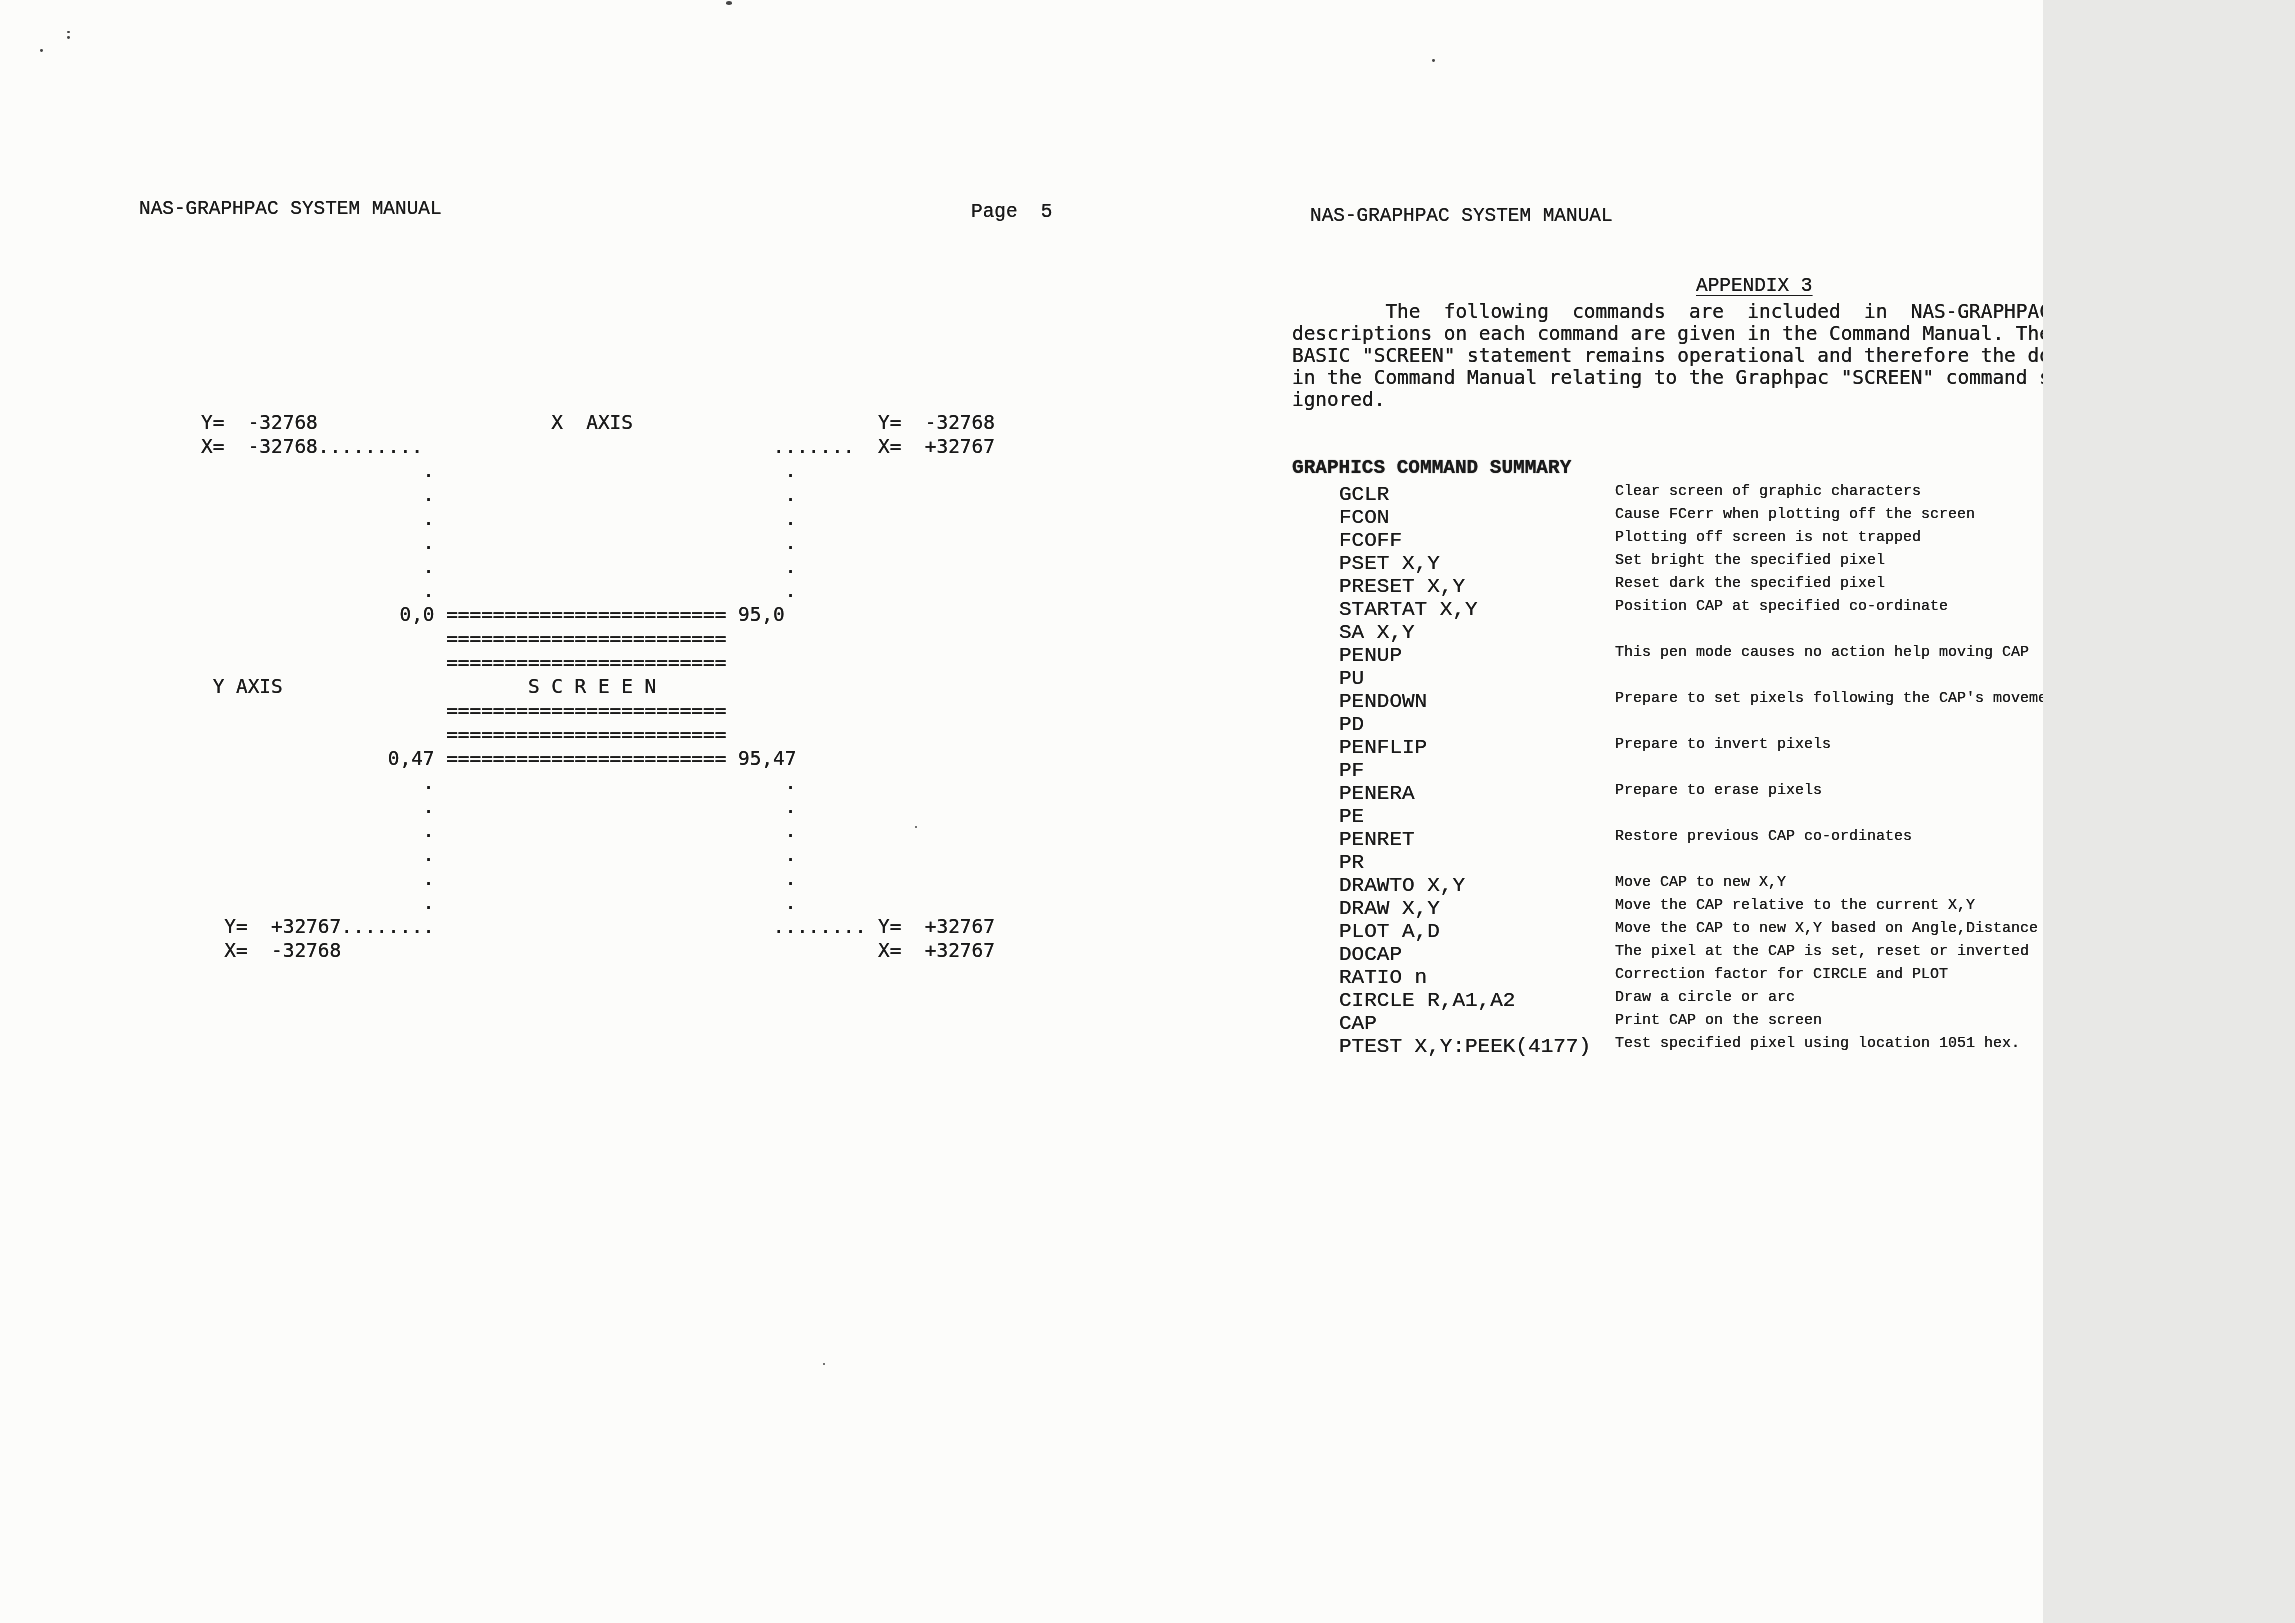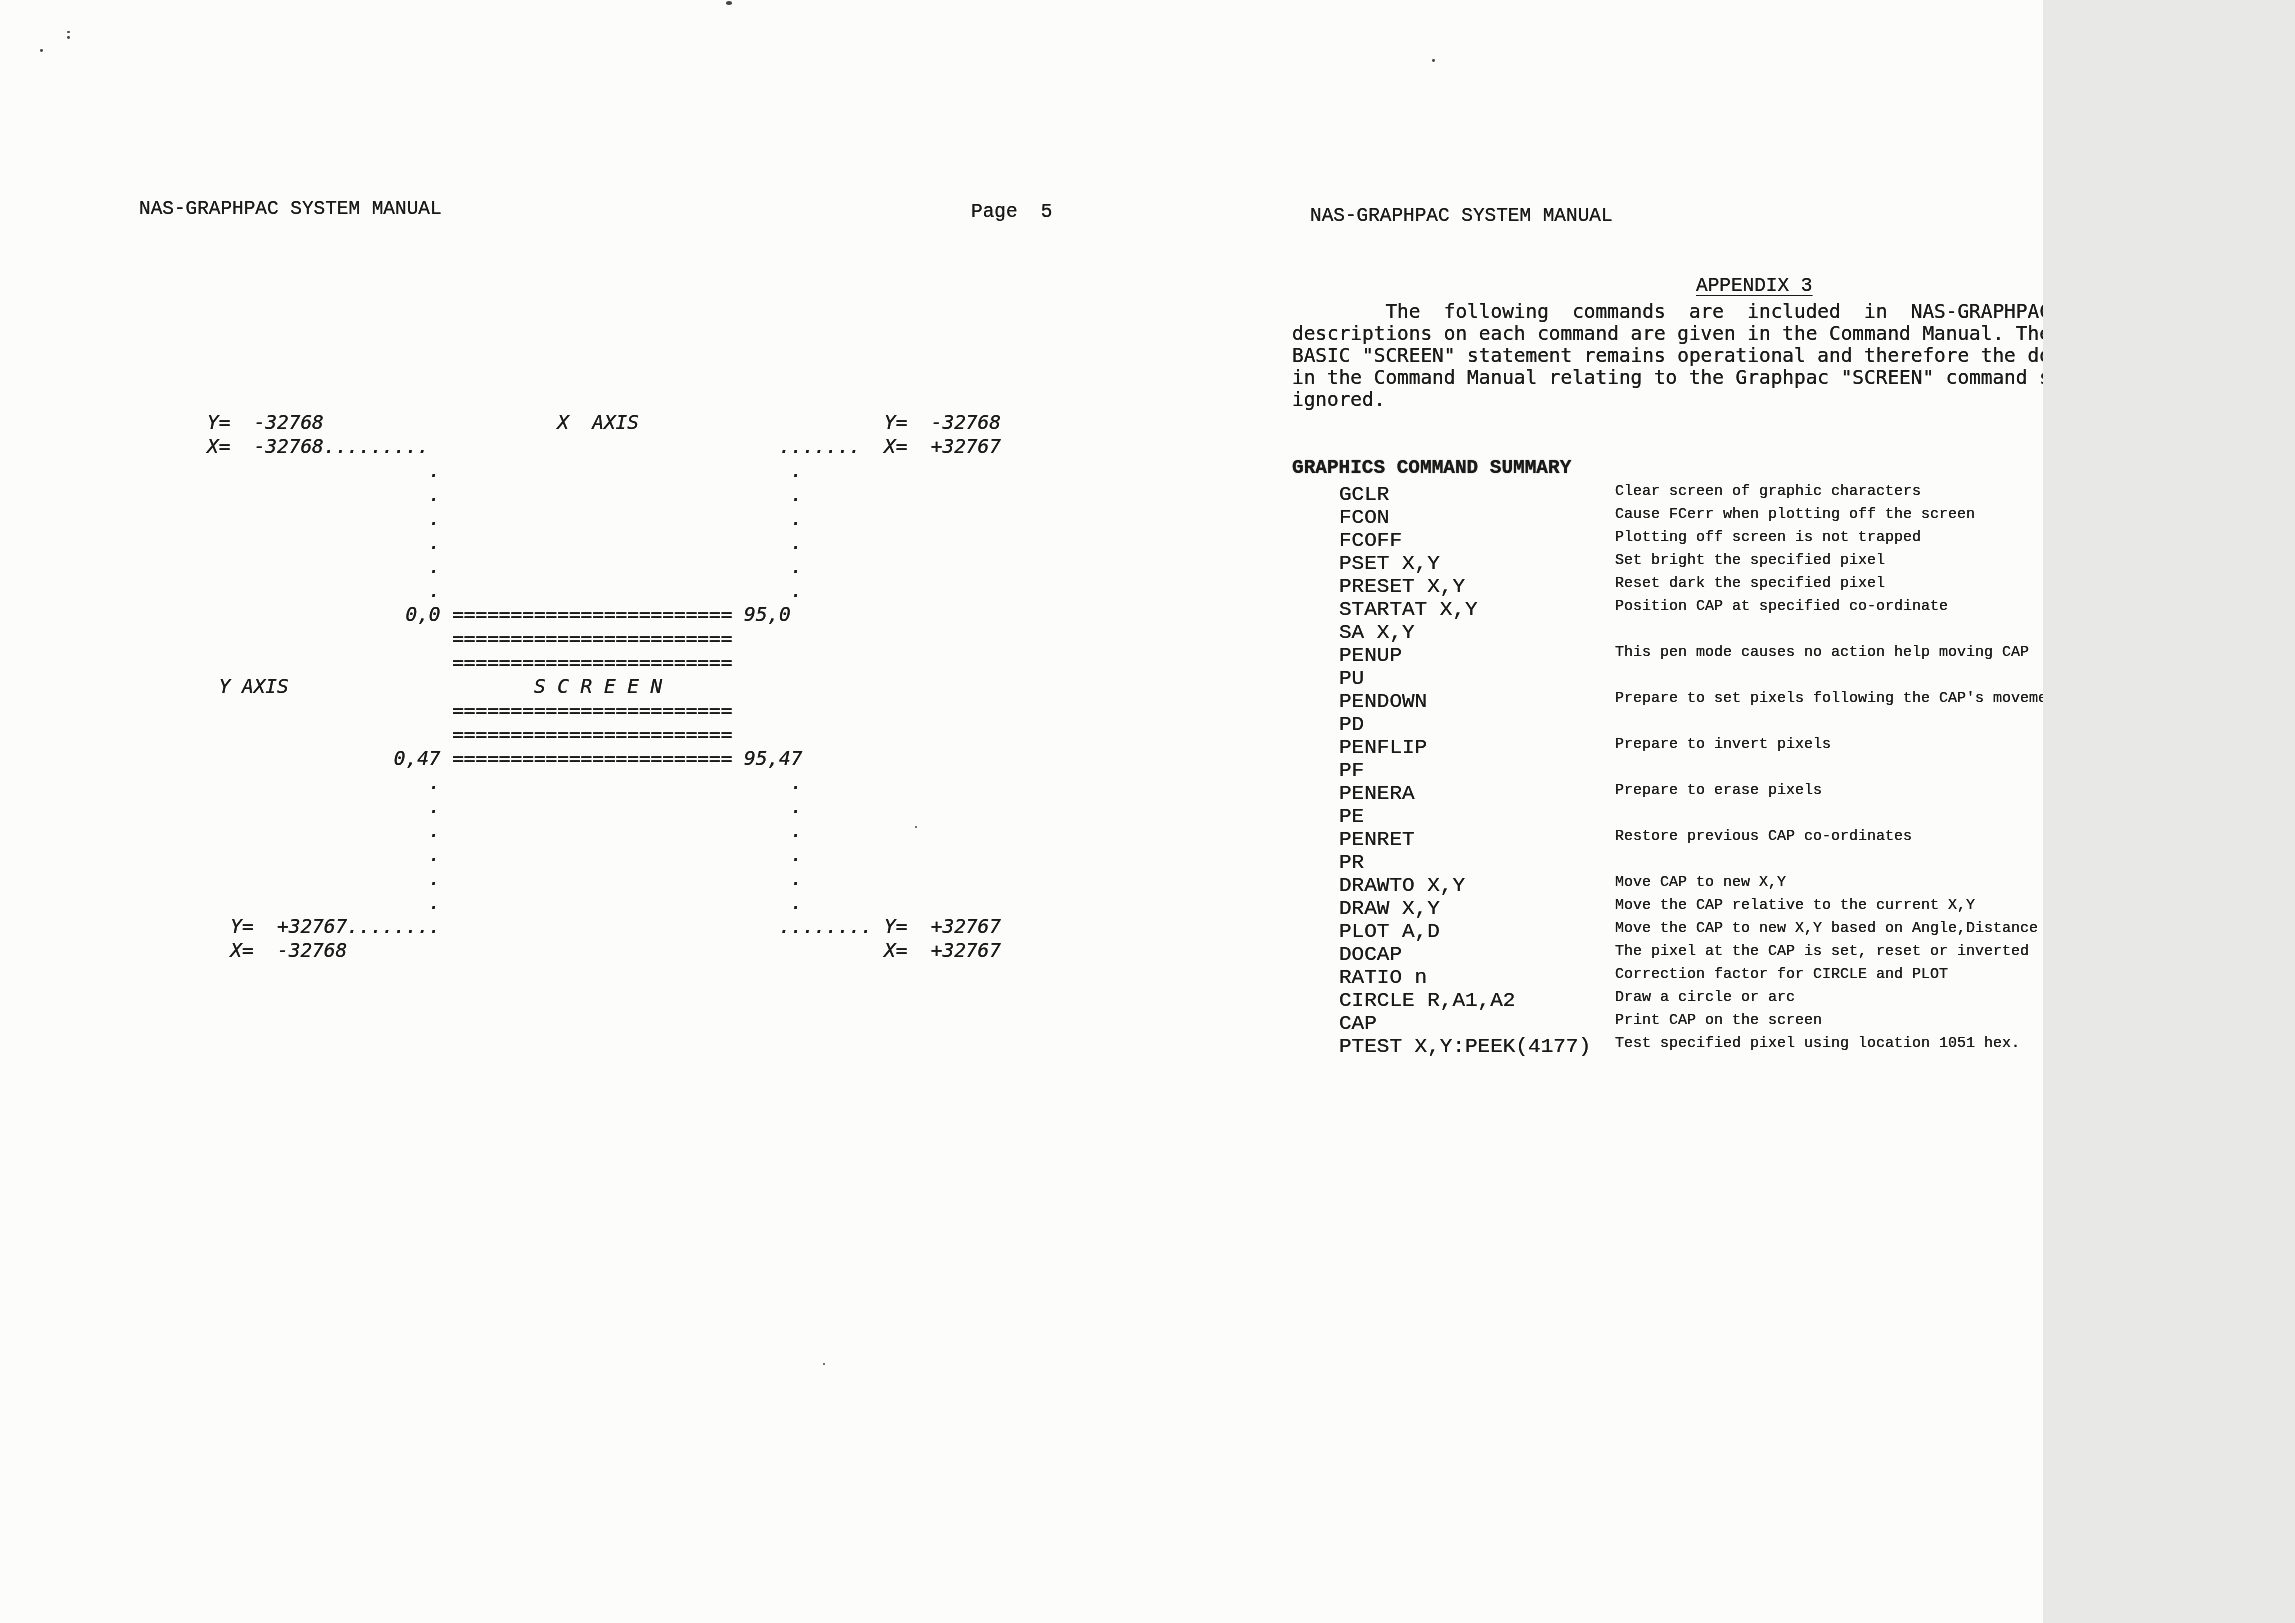--- a/index.html
+++ b/index.html
@@ -39,21 +39,21 @@
 </head>
 <body>
 
 <div class="scan">
 
   <span class="t" style="left:139px;top:198px;">NAS-GRAPHPAC SYSTEM MANUAL</span>
 
   <span class="t" style="left:971px;top:201px;">Page  5</span>
 
 
-  <pre class="t diagram" style="left:207px;top:411px;font-style:italic;">Y=  -32768                    X  AXIS                     Y=  -32768
+  <pre class="t diagram" style="left:201px;top:411px;">Y=  -32768                    X  AXIS                     Y=  -32768
 X=  -32768.........                              .......  X=  +32767
                    .                              .
                    .                              .
                    .                              .
                    .                              .
                    .                              .
                    .                              .
                  0,0 ======================== 95,0
                      ========================
                      ========================

